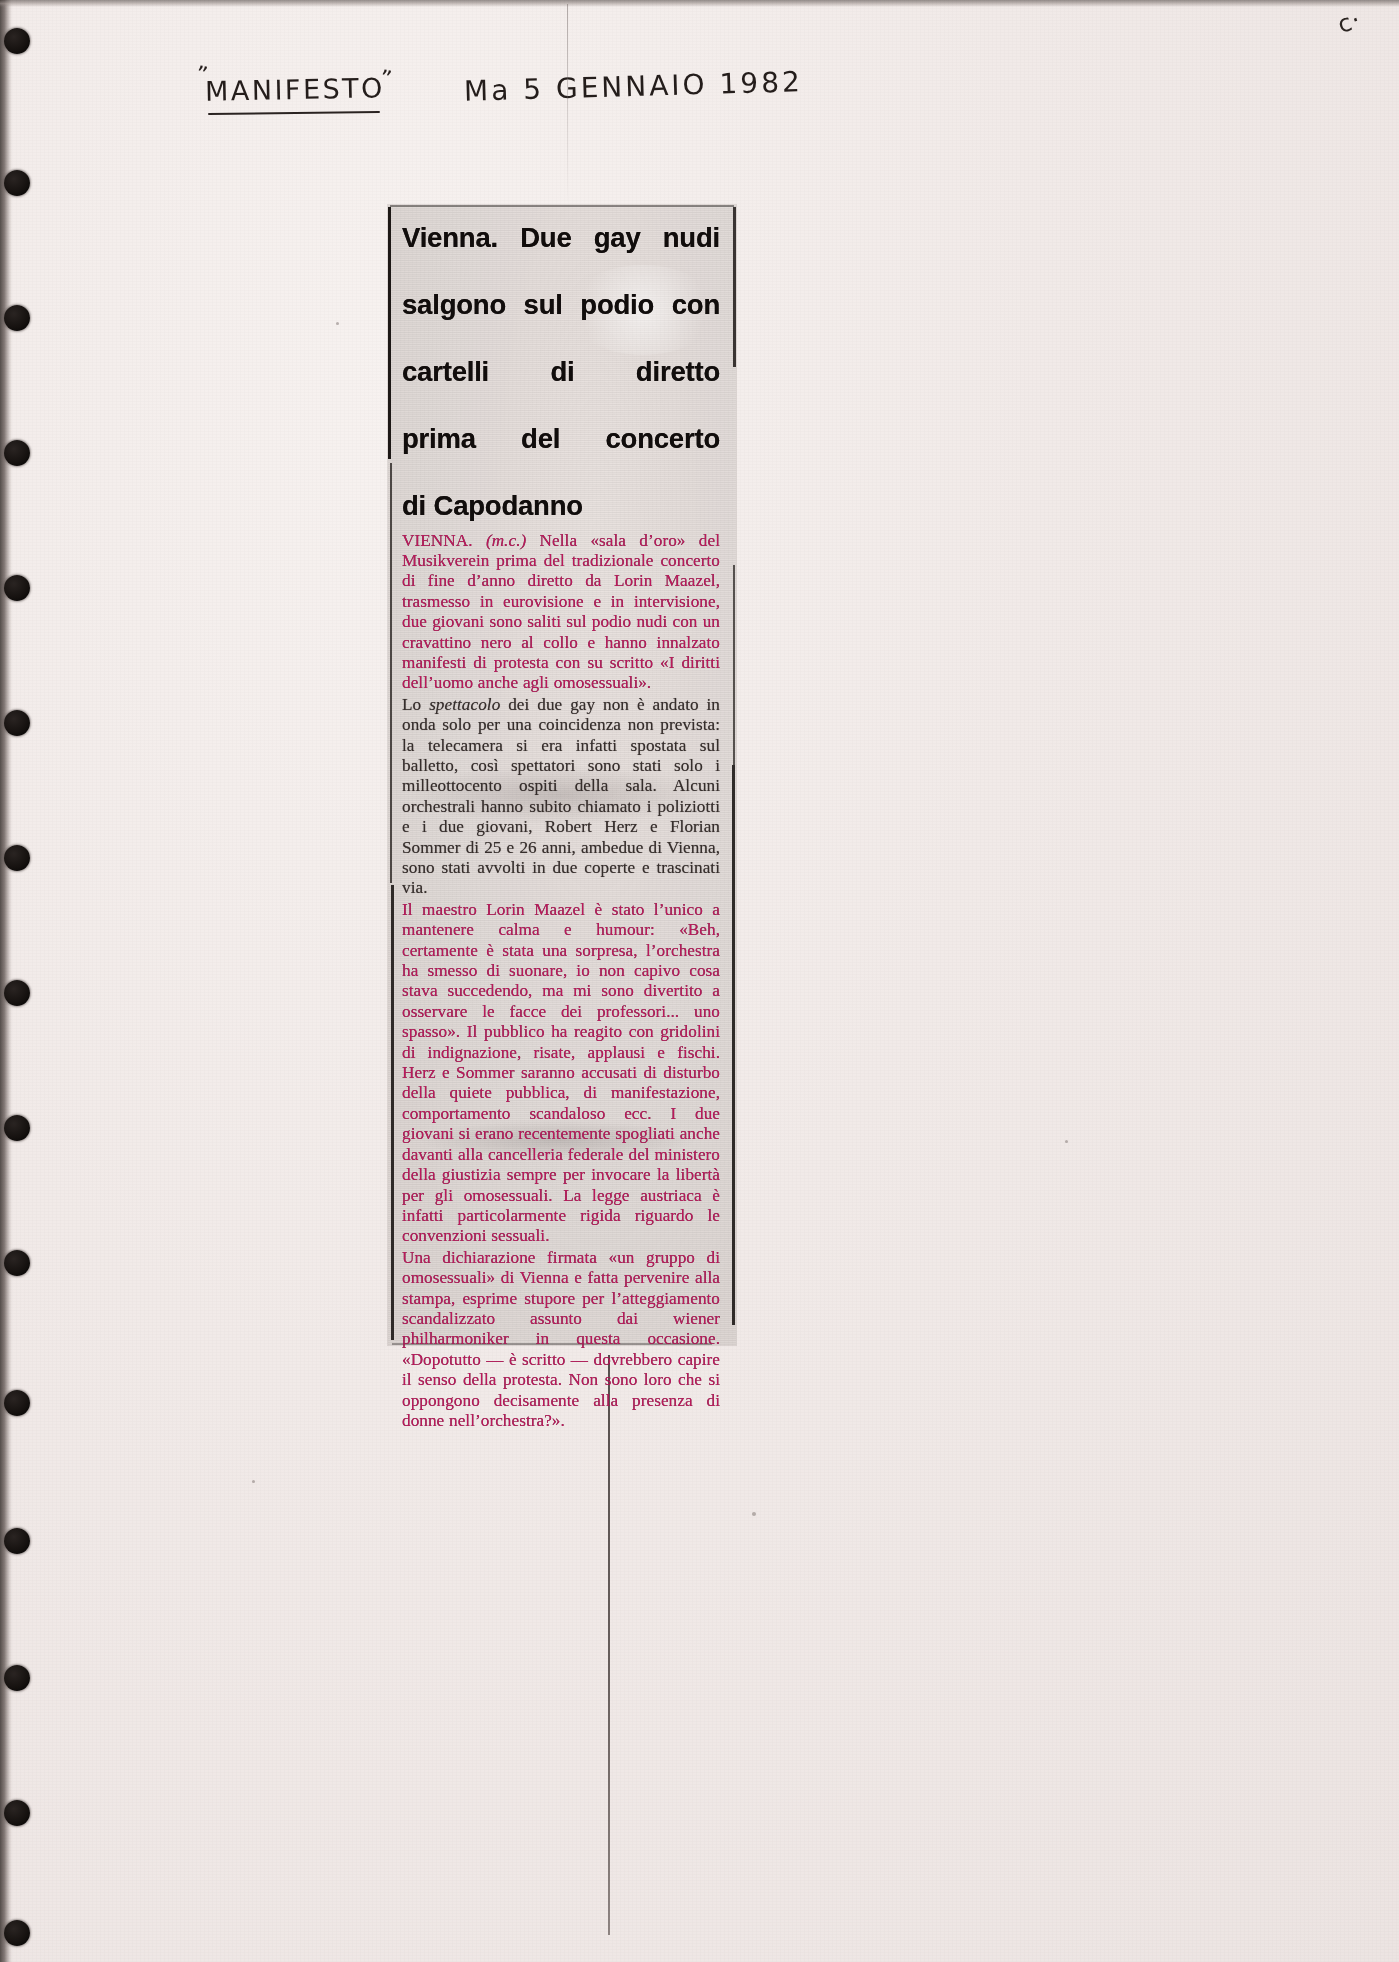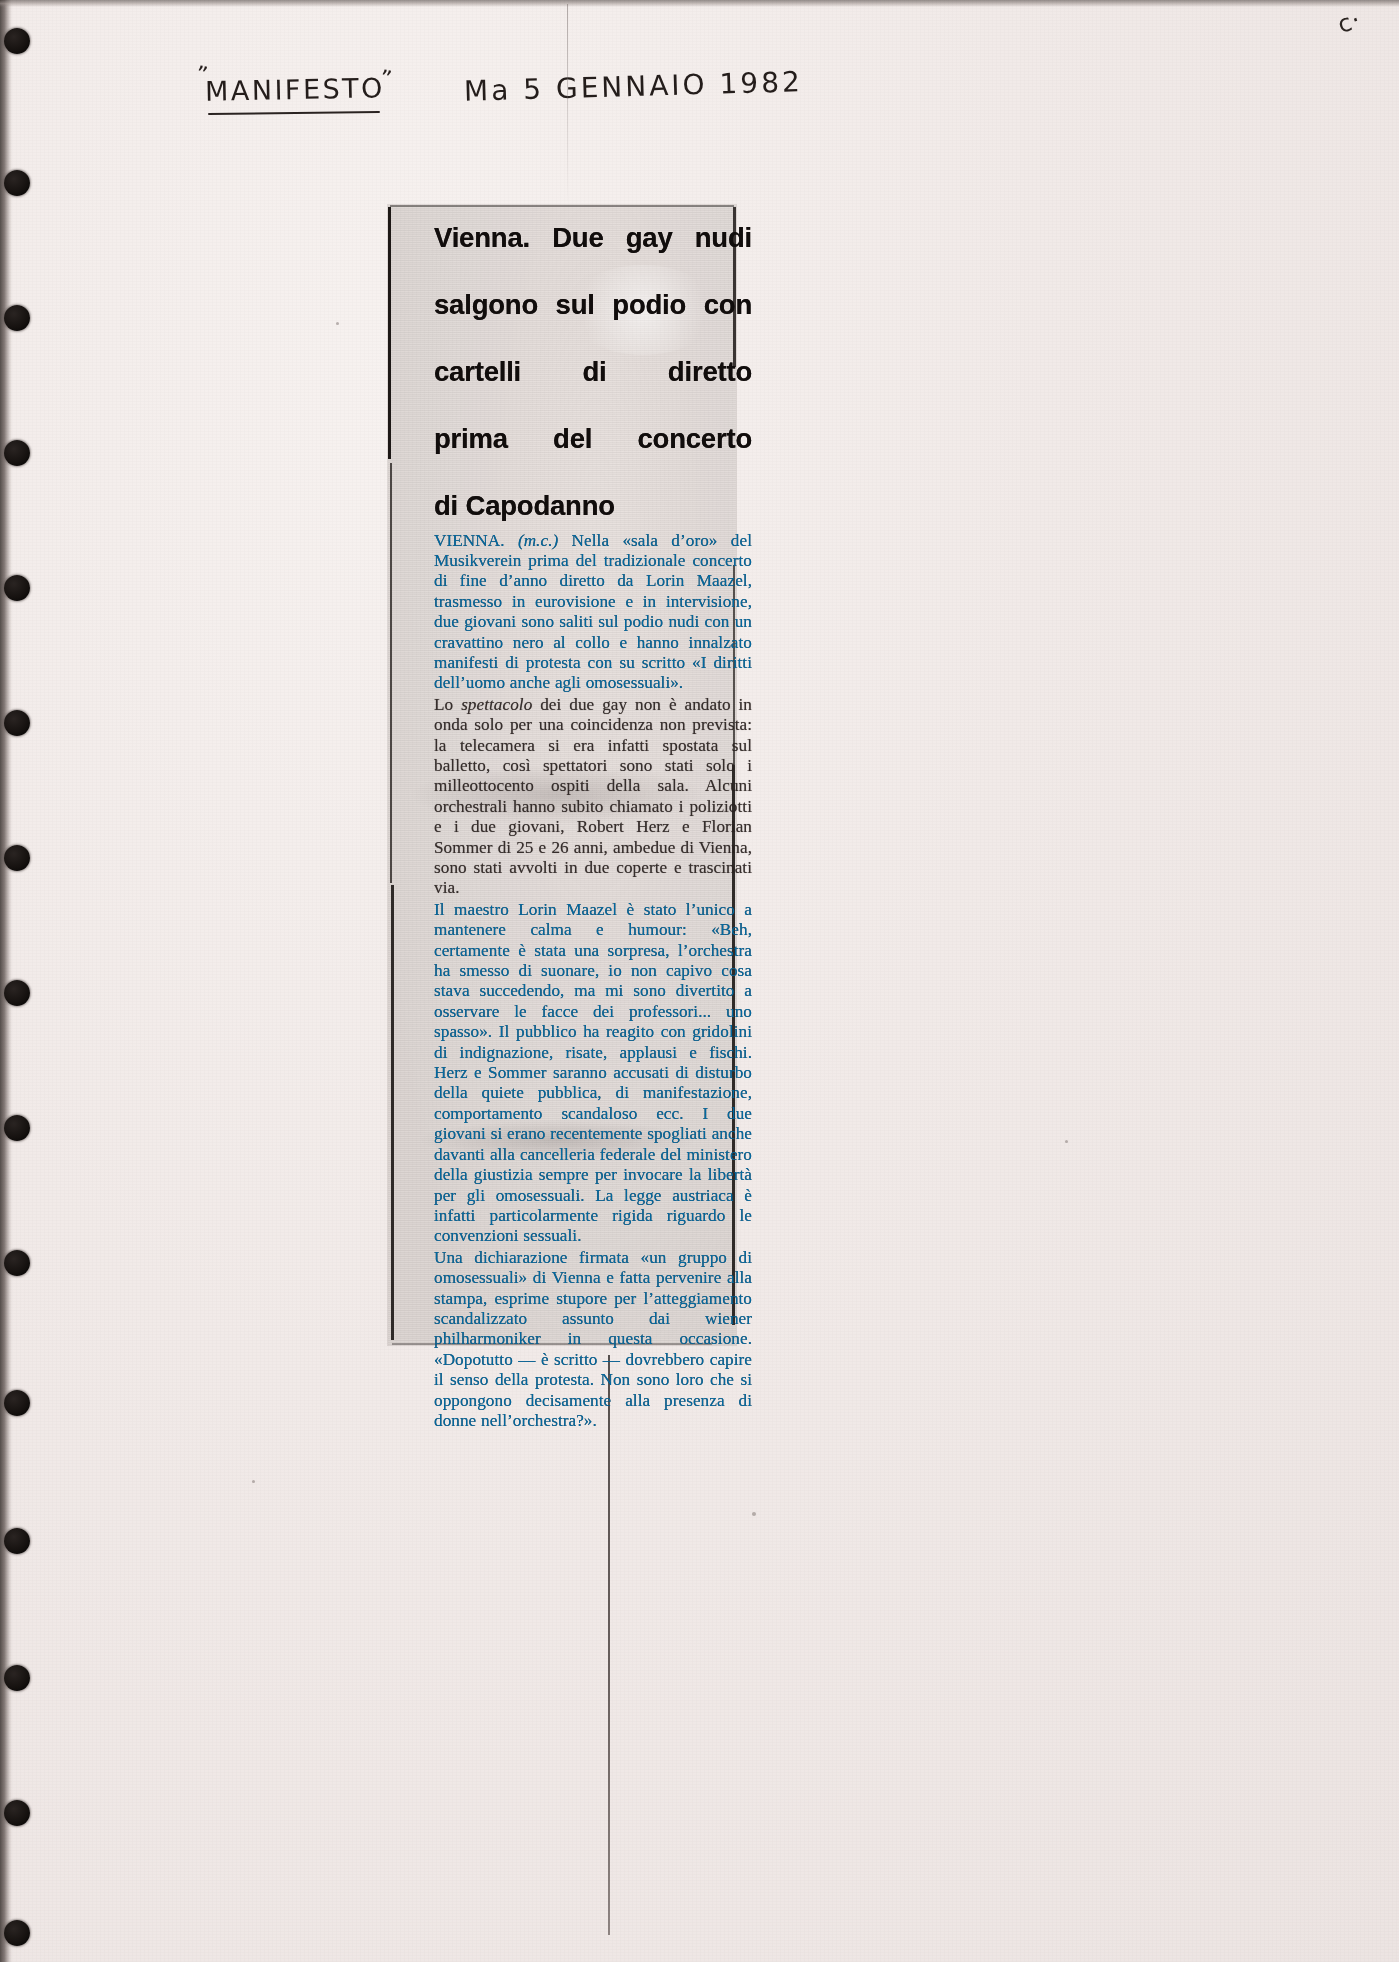--- a/index.html
+++ b/index.html
@@ -104,21 +104,21 @@
   .rule{position:absolute;background:#1d1816;}
   .rule-l1{left:0px;top:2px;width:3px;height:252px;}
   .rule-l2{left:2px;top:258px;width:2px;height:420px;opacity:.75;}
   .rule-l3{left:3px;top:680px;width:3px;height:455px;opacity:.9;}
   .rule-r1{right:0px;top:2px;width:3px;height:160px;opacity:.85;}
   .rule-r2{right:1px;top:360px;width:2px;height:200px;opacity:.7;}
   .rule-r3{right:1px;top:560px;width:3px;height:560px;opacity:.9;}
   .rule-t{left:2px;top:0px;height:2px;width:344px;opacity:.45;}
   .rule-b{left:4px;bottom:0px;height:2px;width:320px;opacity:.35;}
 
-  #clip-inner{position:absolute;left:14px;top:10px;width:318px;margin-left:32px;}
+  #clip-inner{position:absolute;left:14px;top:10px;width:318px;}
 
   .headline{
     font-family:"Liberation Sans",sans-serif;
     font-weight:bold;
     font-size:27.5px;
     line-height:33.5px;
     color:#110d0c;
     letter-spacing:-0.2px;
     margin:6px 0 8px 0;
     text-align:justify;
@@ -127,21 +127,21 @@
   .headline .hl-line{display:block;}
   .headline .hl-line.j{
     text-align:justify;
   }
   .headline .hl-line.j:after{content:"";display:inline-block;width:100%;}
 
   p.body{
     font-family:"Liberation Serif",serif;
     font-size:17.2px;
     line-height:20.4px;
-    color:#0369a1;
+    color:#be185d;
     margin:0 0 1px 0;
     text-align:justify;
     -webkit-hyphens:none;hyphens:none;
     letter-spacing:.05px;
     word-spacing:.4px;
     text-shadow:0 0 .45px rgba(25,18,16,.7);
   }
   p.body em{font-style:italic;}
   p.body.faint{
     color:#2a2220;opacity:.93;

